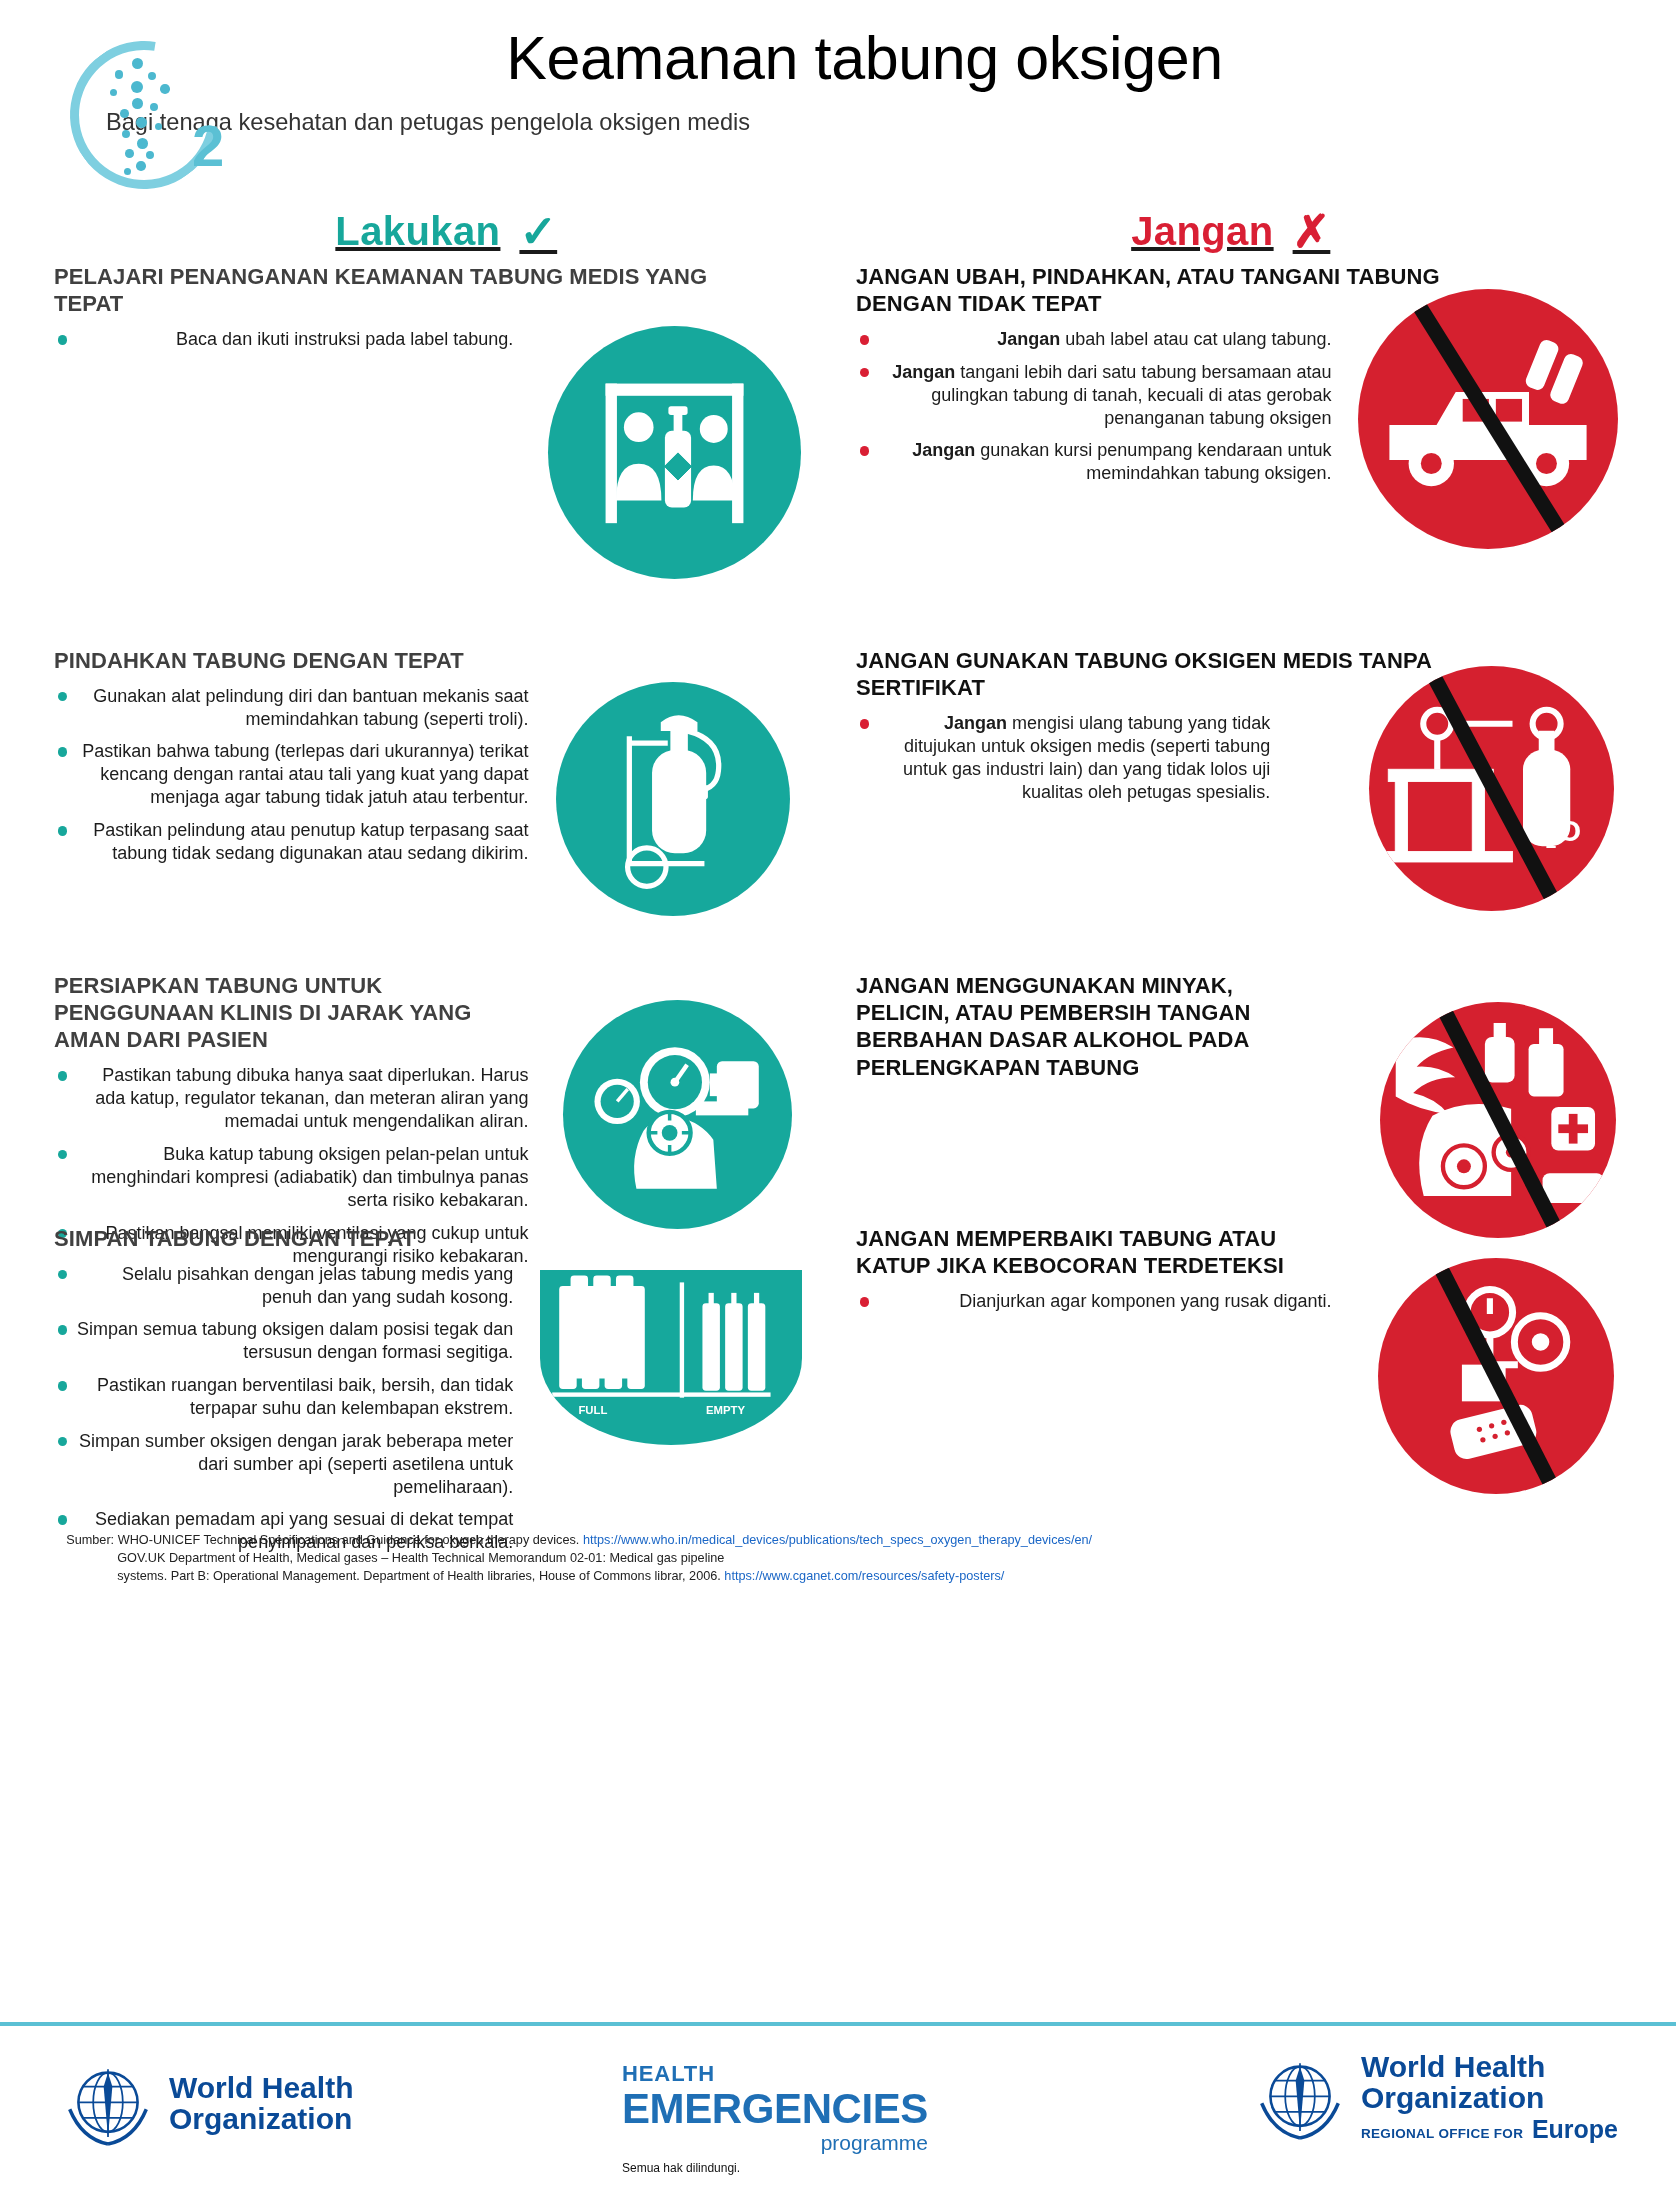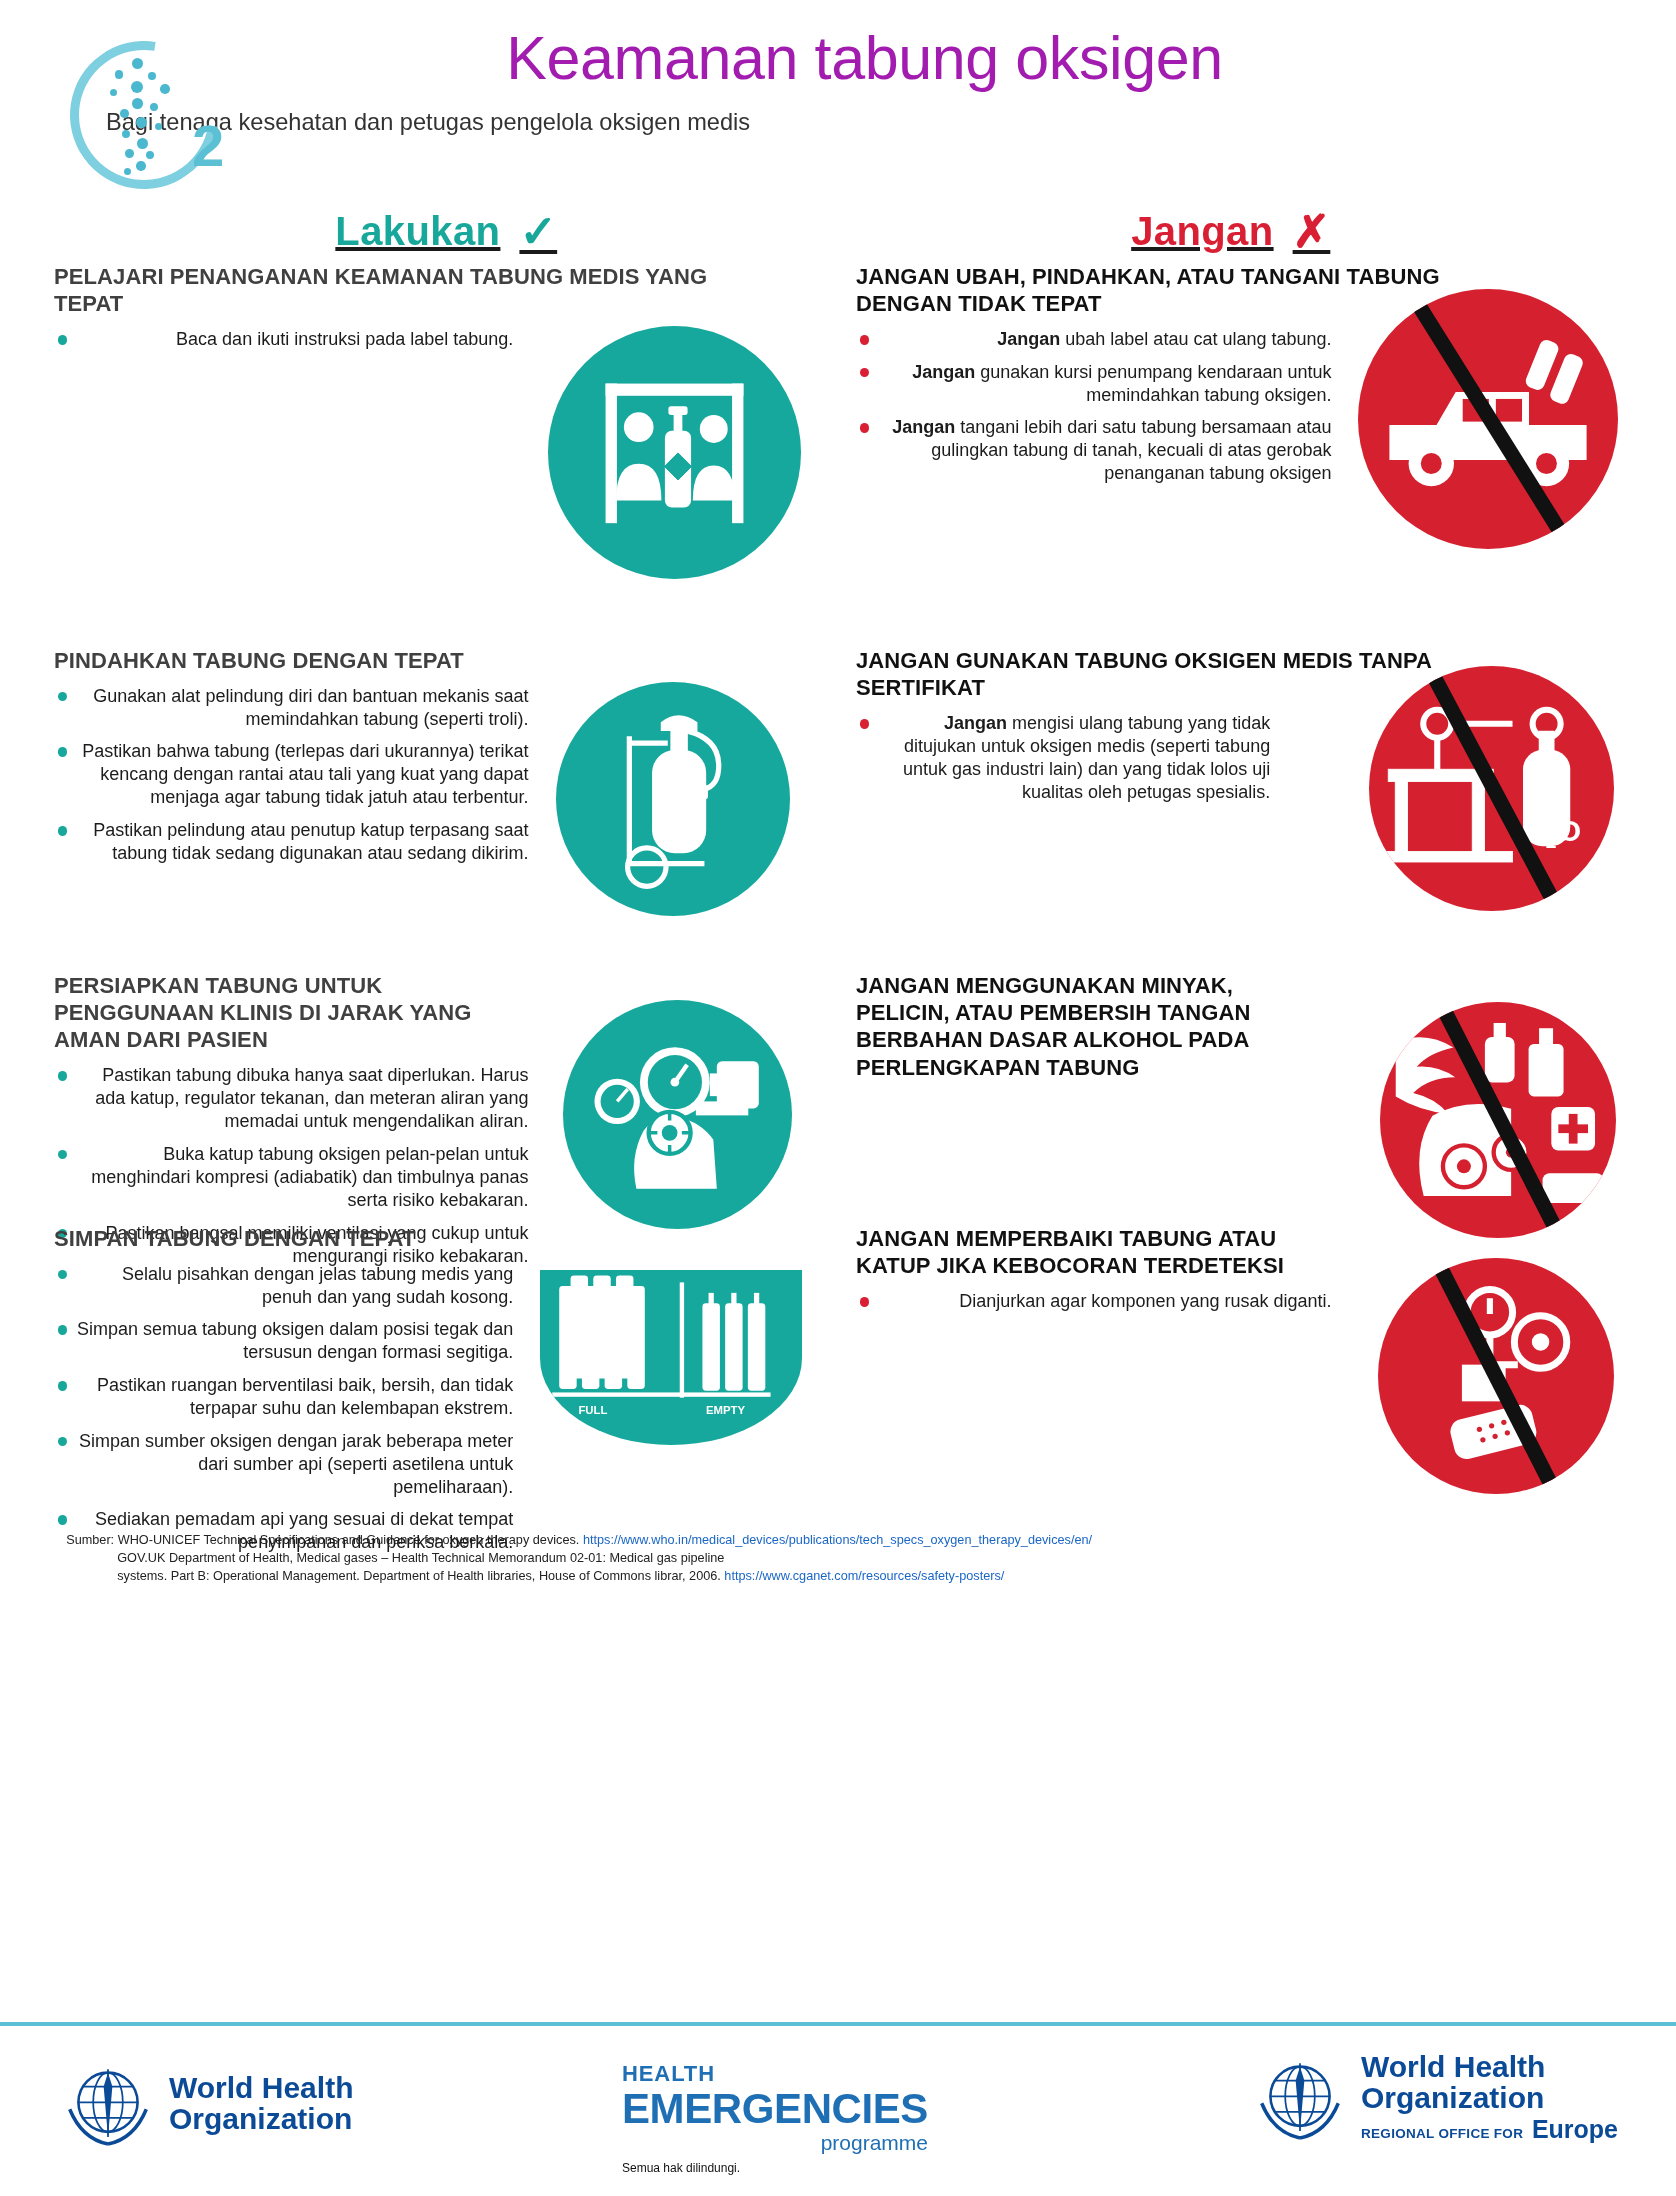--- a/index.html
+++ b/index.html
@@ -59,21 +59,21 @@
     font-size: 58px;
     font-weight: bold;
     color: #5bc0d4;
     line-height: 1;
   }
   .title {
     text-align: center;
     font-size: 61px;
     letter-spacing: -0.4px;
     font-weight: 400;
-    color: #a21caf;
+    color: #000000;
     margin: 0;
     padding-left: 52px;
     line-height: 1.05;
   }
   .subtitle {
     text-align: left;
     font-size: 23.6px;
     color: #333;
     padding-left: 52px;
     margin-top: 19px;
@@ -375,22 +375,22 @@
       </div>
 
     </div>
 
     <div class="col right">
 
       <div class="block" style="height:384px;">
         <h3 style="width:86%;">JANGAN UBAH, PINDAHKAN, ATAU TANGANI TABUNG DENGAN TIDAK TEPAT</h3>
         <ul class="bullets txt-med">
           <li><span class="neg">Jangan</span><span> ubah label atau cat ulang tabung.</span></li>
+          <li><span class="neg">Jangan</span><span> tangani lebih dari satu tabung bersamaan atau gulingkan tabung di tanah, kecuali di atas gerobak penanganan tabung oksigen</span></li>
           <li><span class="neg">Jangan</span><span> gunakan kursi penumpang kendaraan untuk memindahkan tabung oksigen.</span></li>
-          <li><span class="neg">Jangan</span><span> tangani lebih dari satu tabung bersamaan atau gulingkan tabung di tanah, kecuali di atas gerobak penanganan tabung oksigen</span></li>
         </ul>
         <div class="circ red" style="width:260px;height:260px;right:5.2px;top:26px;">
           <svg width="260" height="260" viewBox="0 0 298 298">
             <g fill="#fff">
               <path d="M36 196 L36 156 L90 156 L112 118 L196 118 L196 156 L262 156 L262 196 Z"></path>
               <rect x="120" y="126" width="30" height="26" fill="#d5202f"></rect>
               <rect x="158" y="126" width="30" height="26" fill="#d5202f"></rect>
             </g>
             <circle cx="84" cy="200" r="26" fill="#fff"></circle>
             <circle cx="84" cy="200" r="12" fill="#d5202f"></circle>

